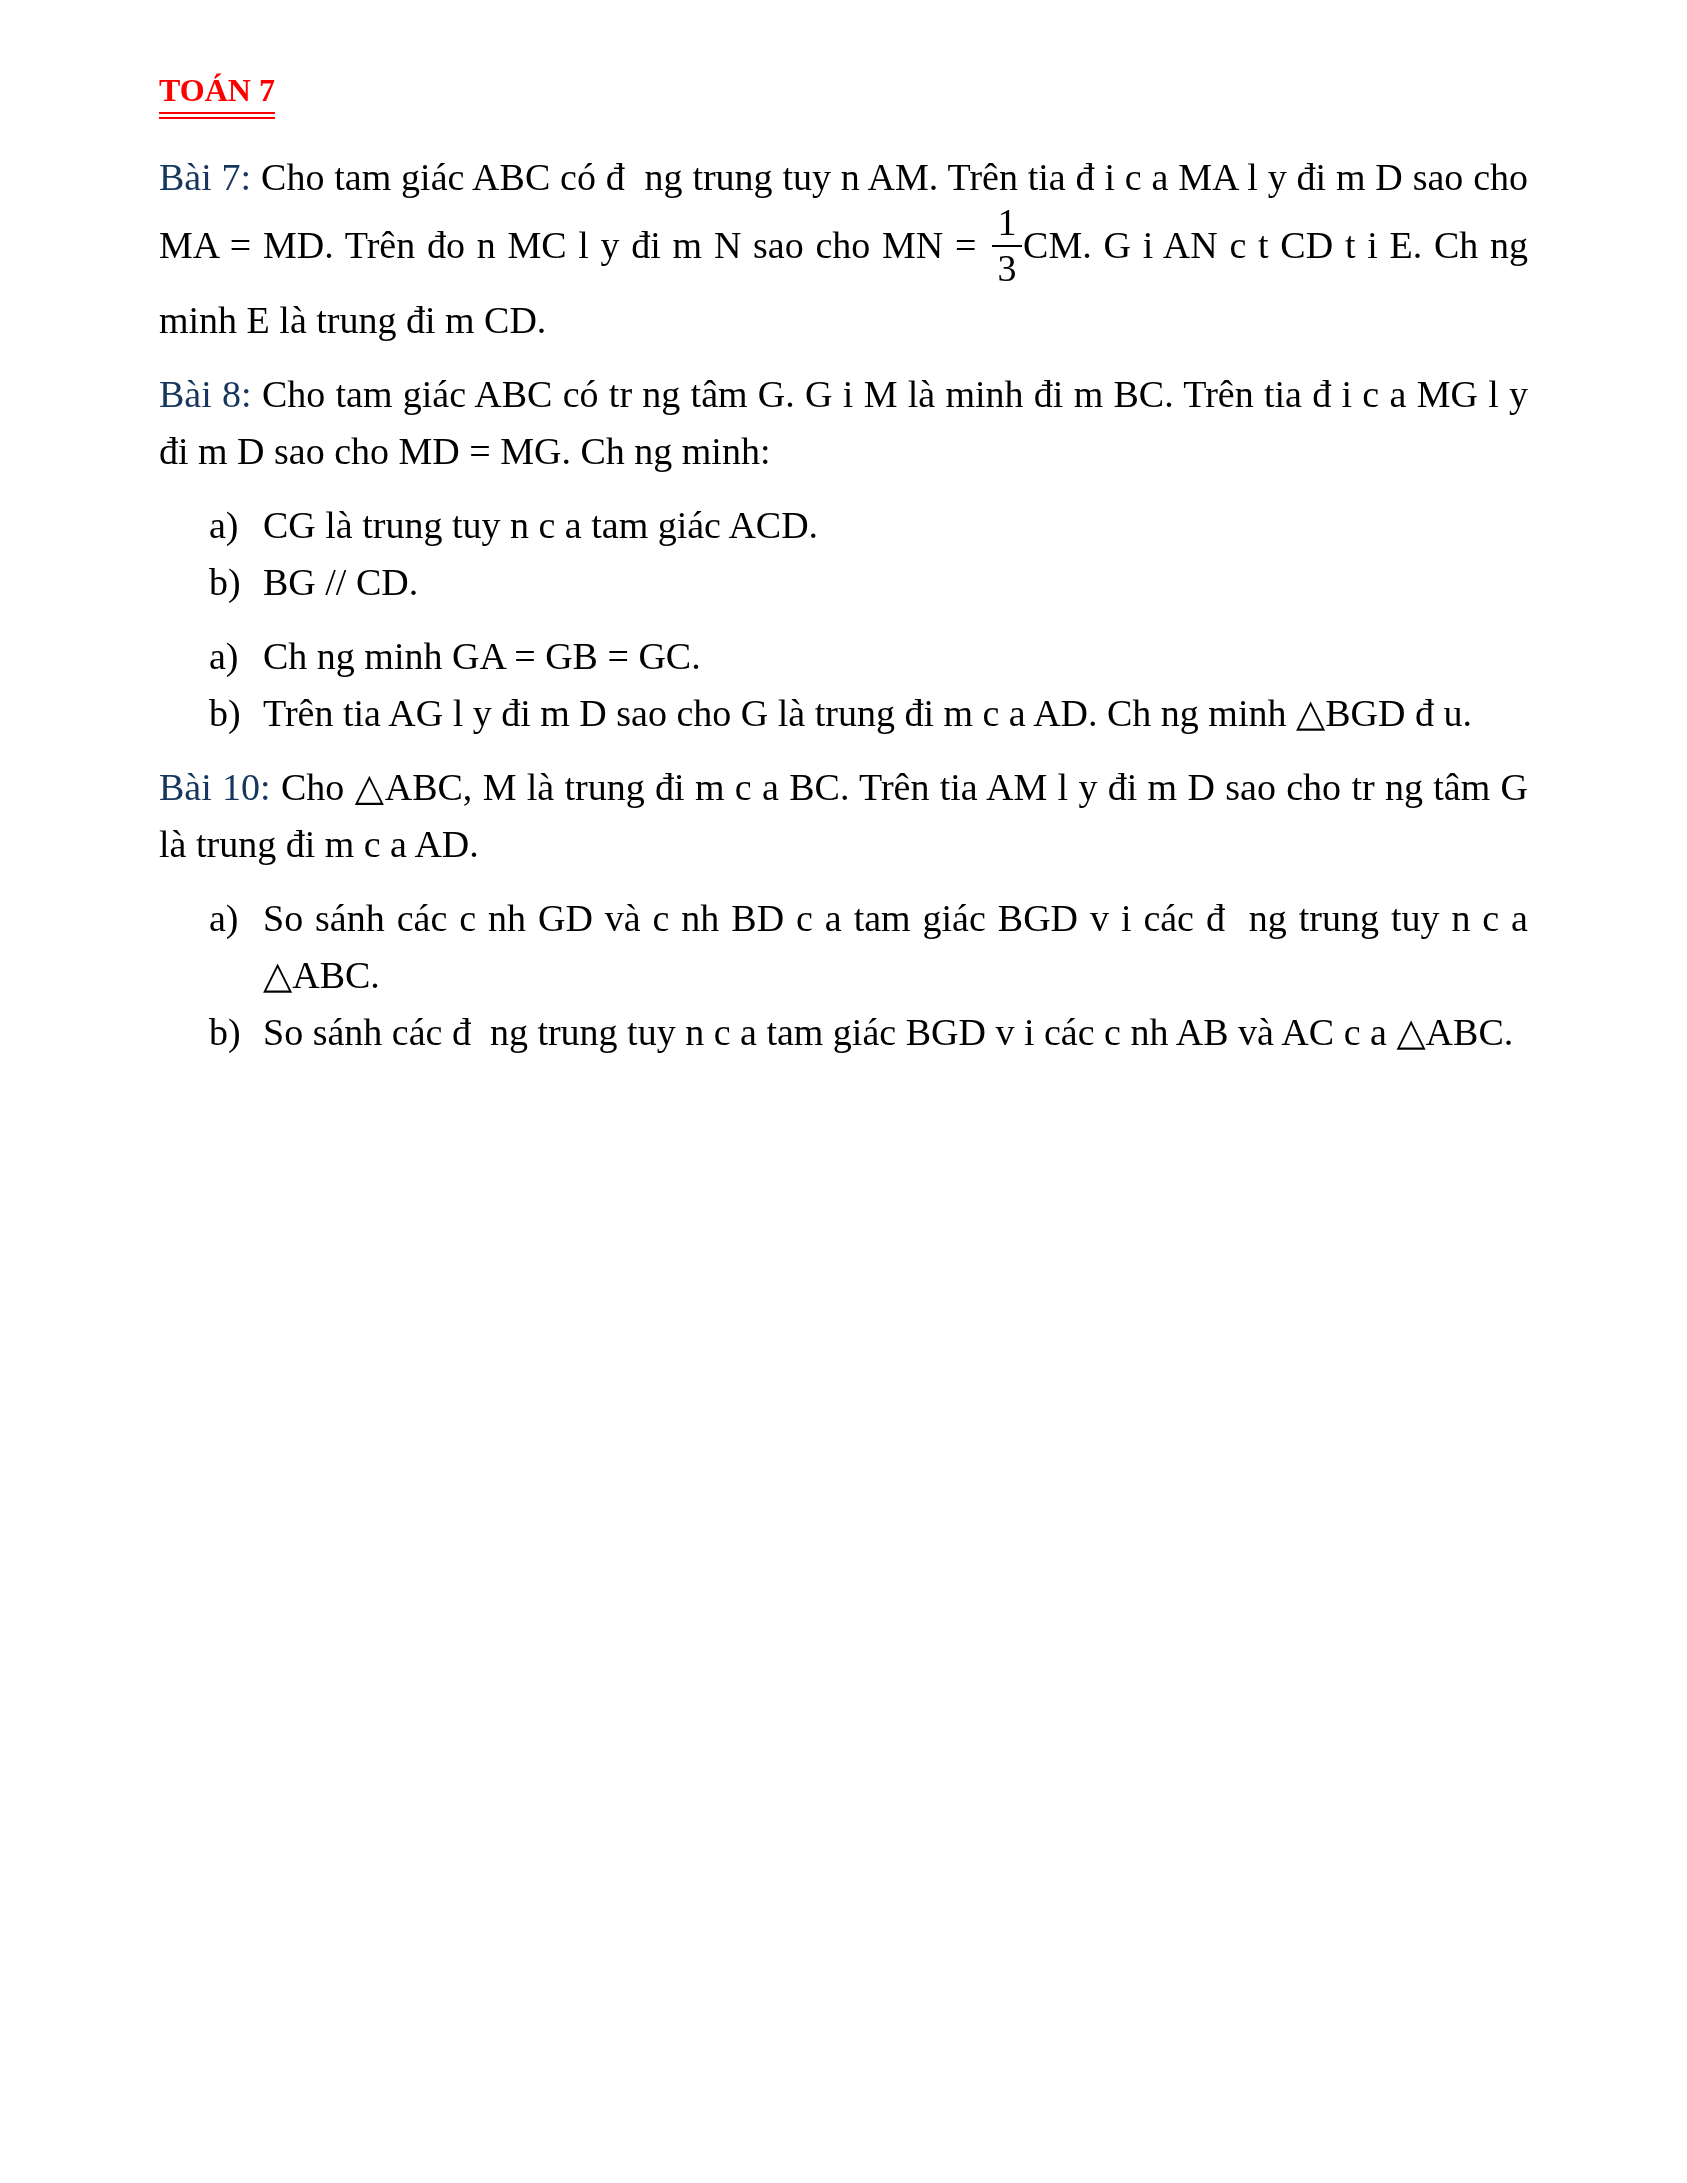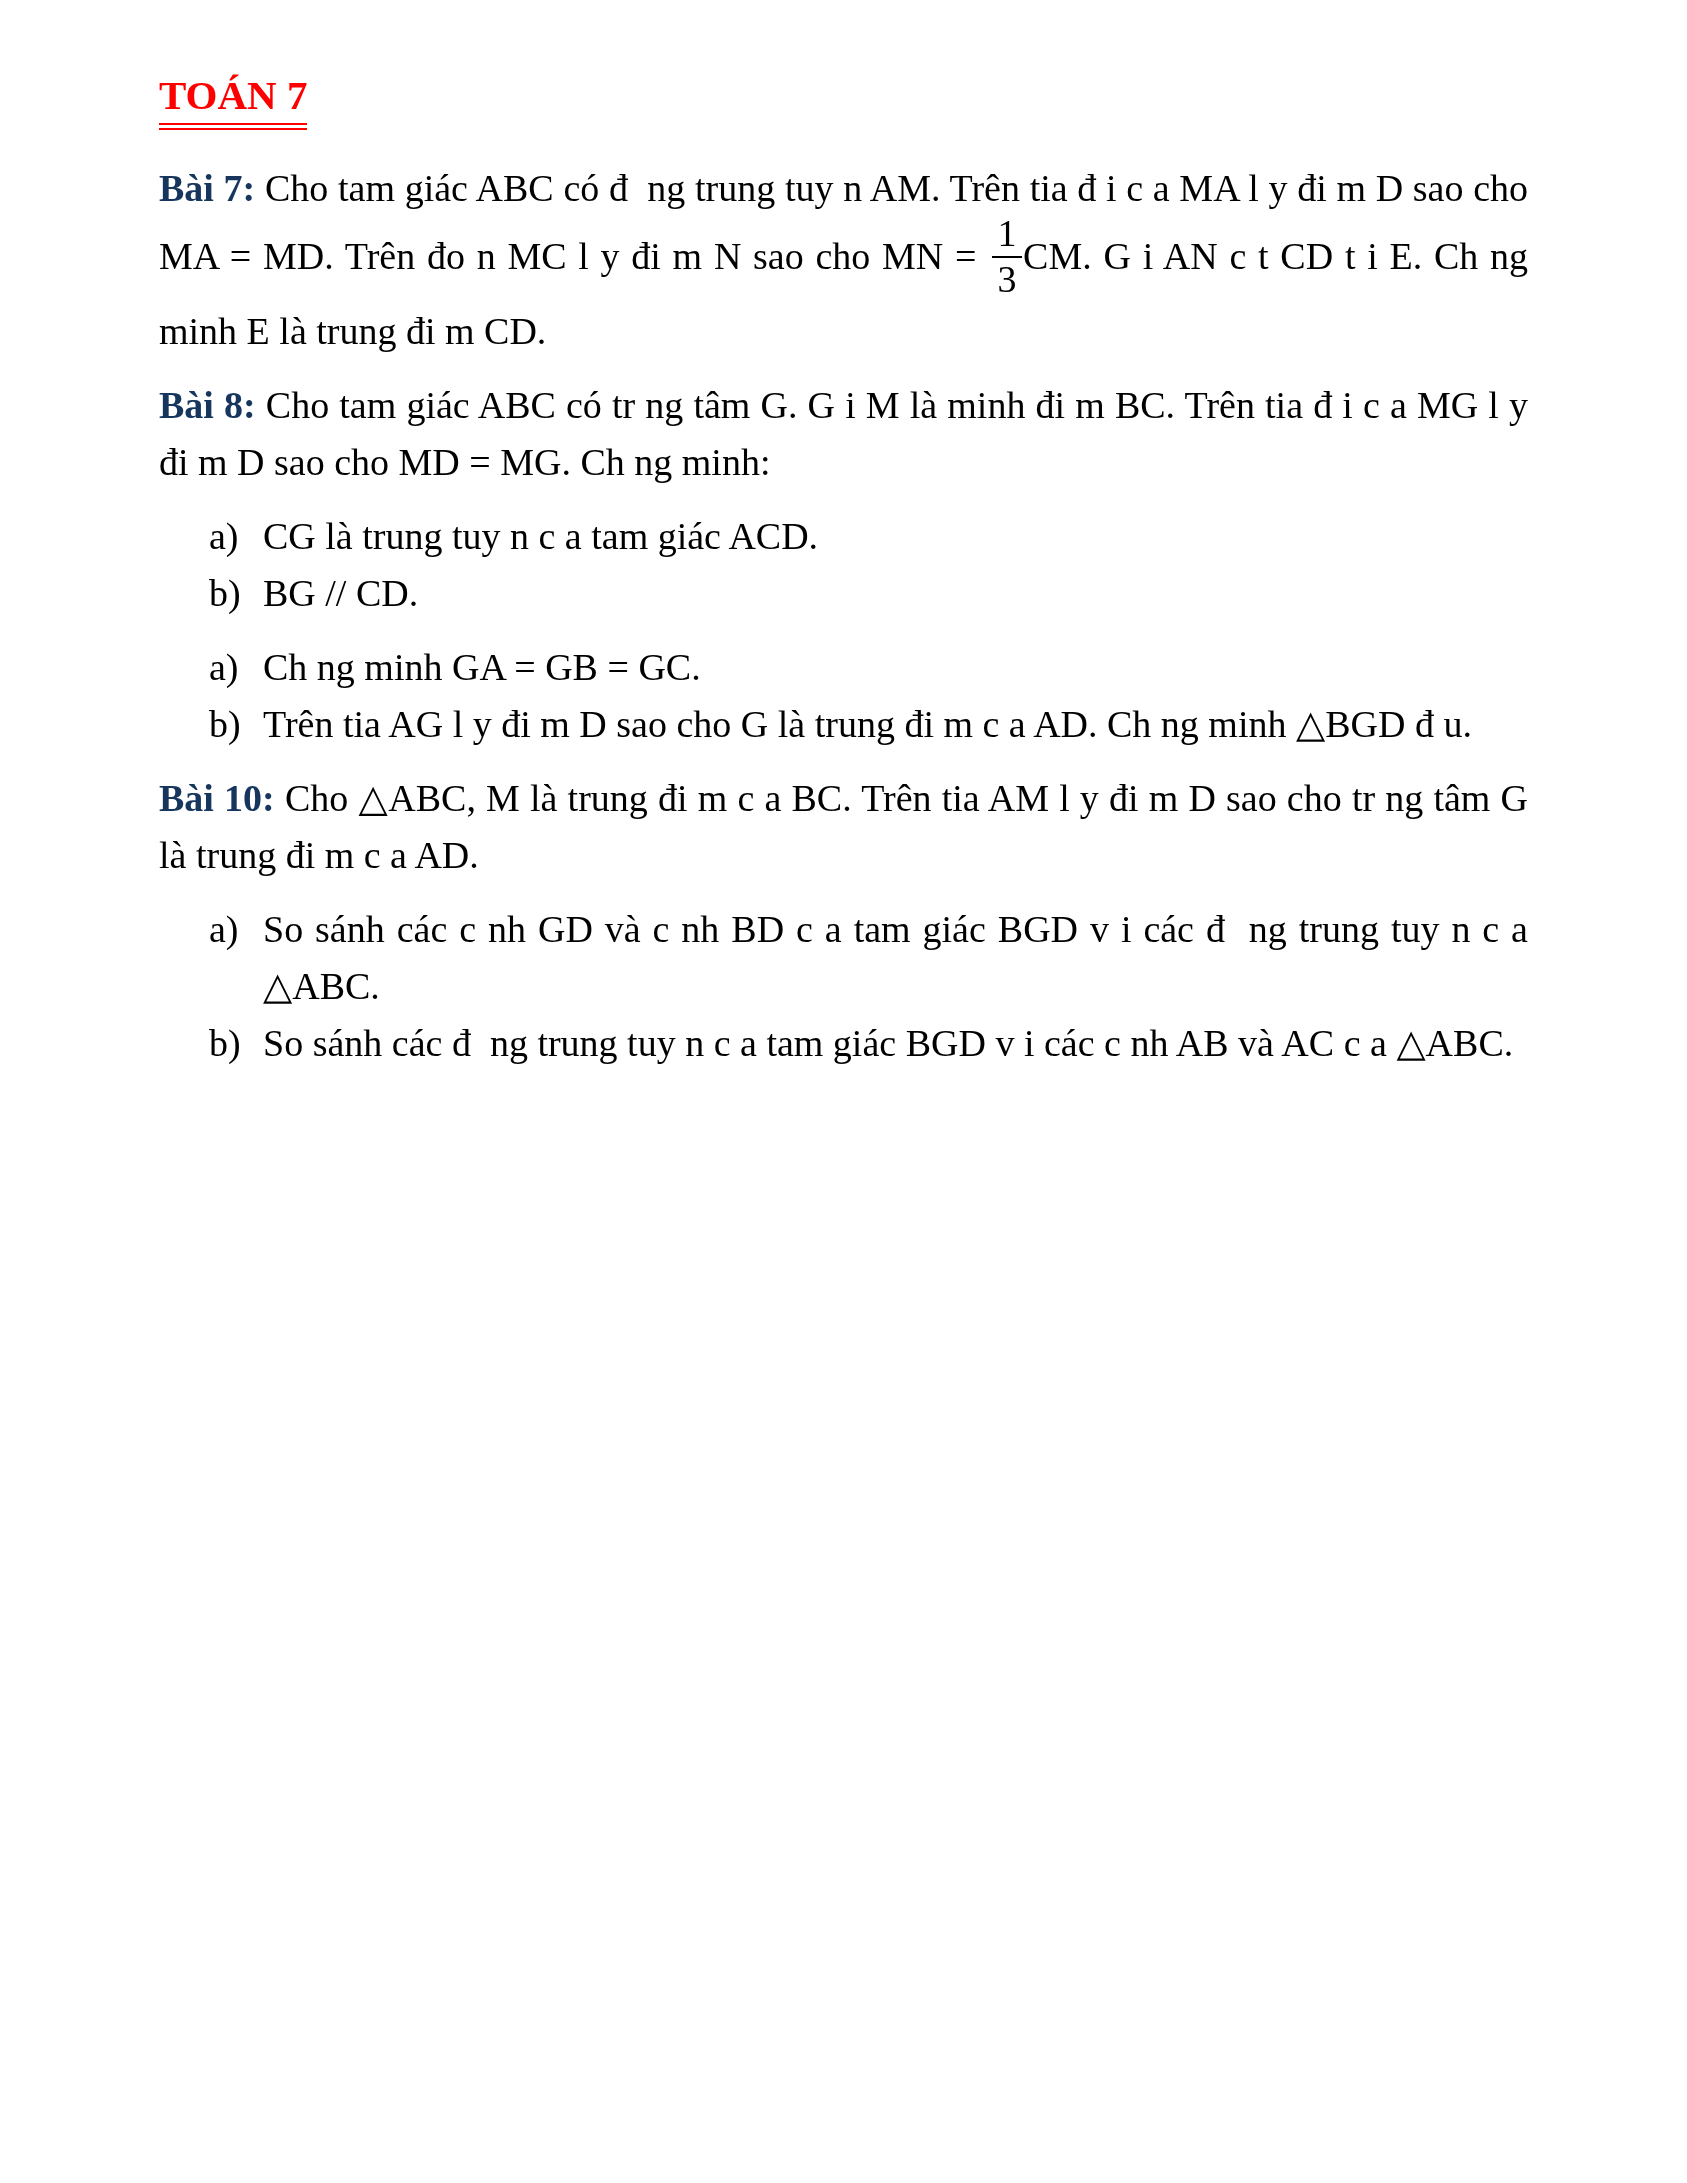--- a/index.html
+++ b/index.html
@@ -14,36 +14,36 @@
   }
   .page {
     box-sizing: border-box;
     width: 1687px;
     height: 2183px;
     padding: 71px 159px 0 159px;
     overflow: hidden;
   }
   .doc-title {
     margin: 0 0 30px 0;
-    font-size: 41px;
+    font-size: 32px;
     font-weight: bold;
     color: #FF0000;
     line-height: 1.2;
   }
   .doc-title .title-text {
     display: inline-block;
     border-bottom: 7.3px double #FF0000;
     padding-bottom: 2.6px;
   }
   p.problem {
     margin: 0 0 17px 0;
     text-align: justify;
   }
   .label {
-    font-weight: bold;
+    font-weight: normal;
     color: #17365D;
   }
   .items {
     margin: 0 0 17px 0;
   }
   .item {
     display: flex;
     align-items: flex-start;
     padding-left: 50px;
   }

